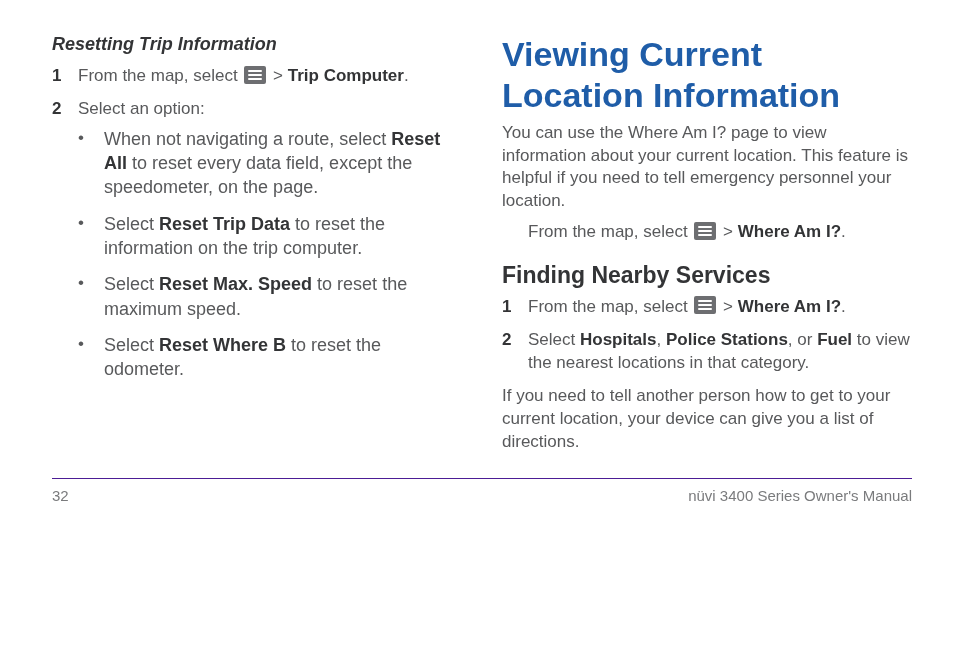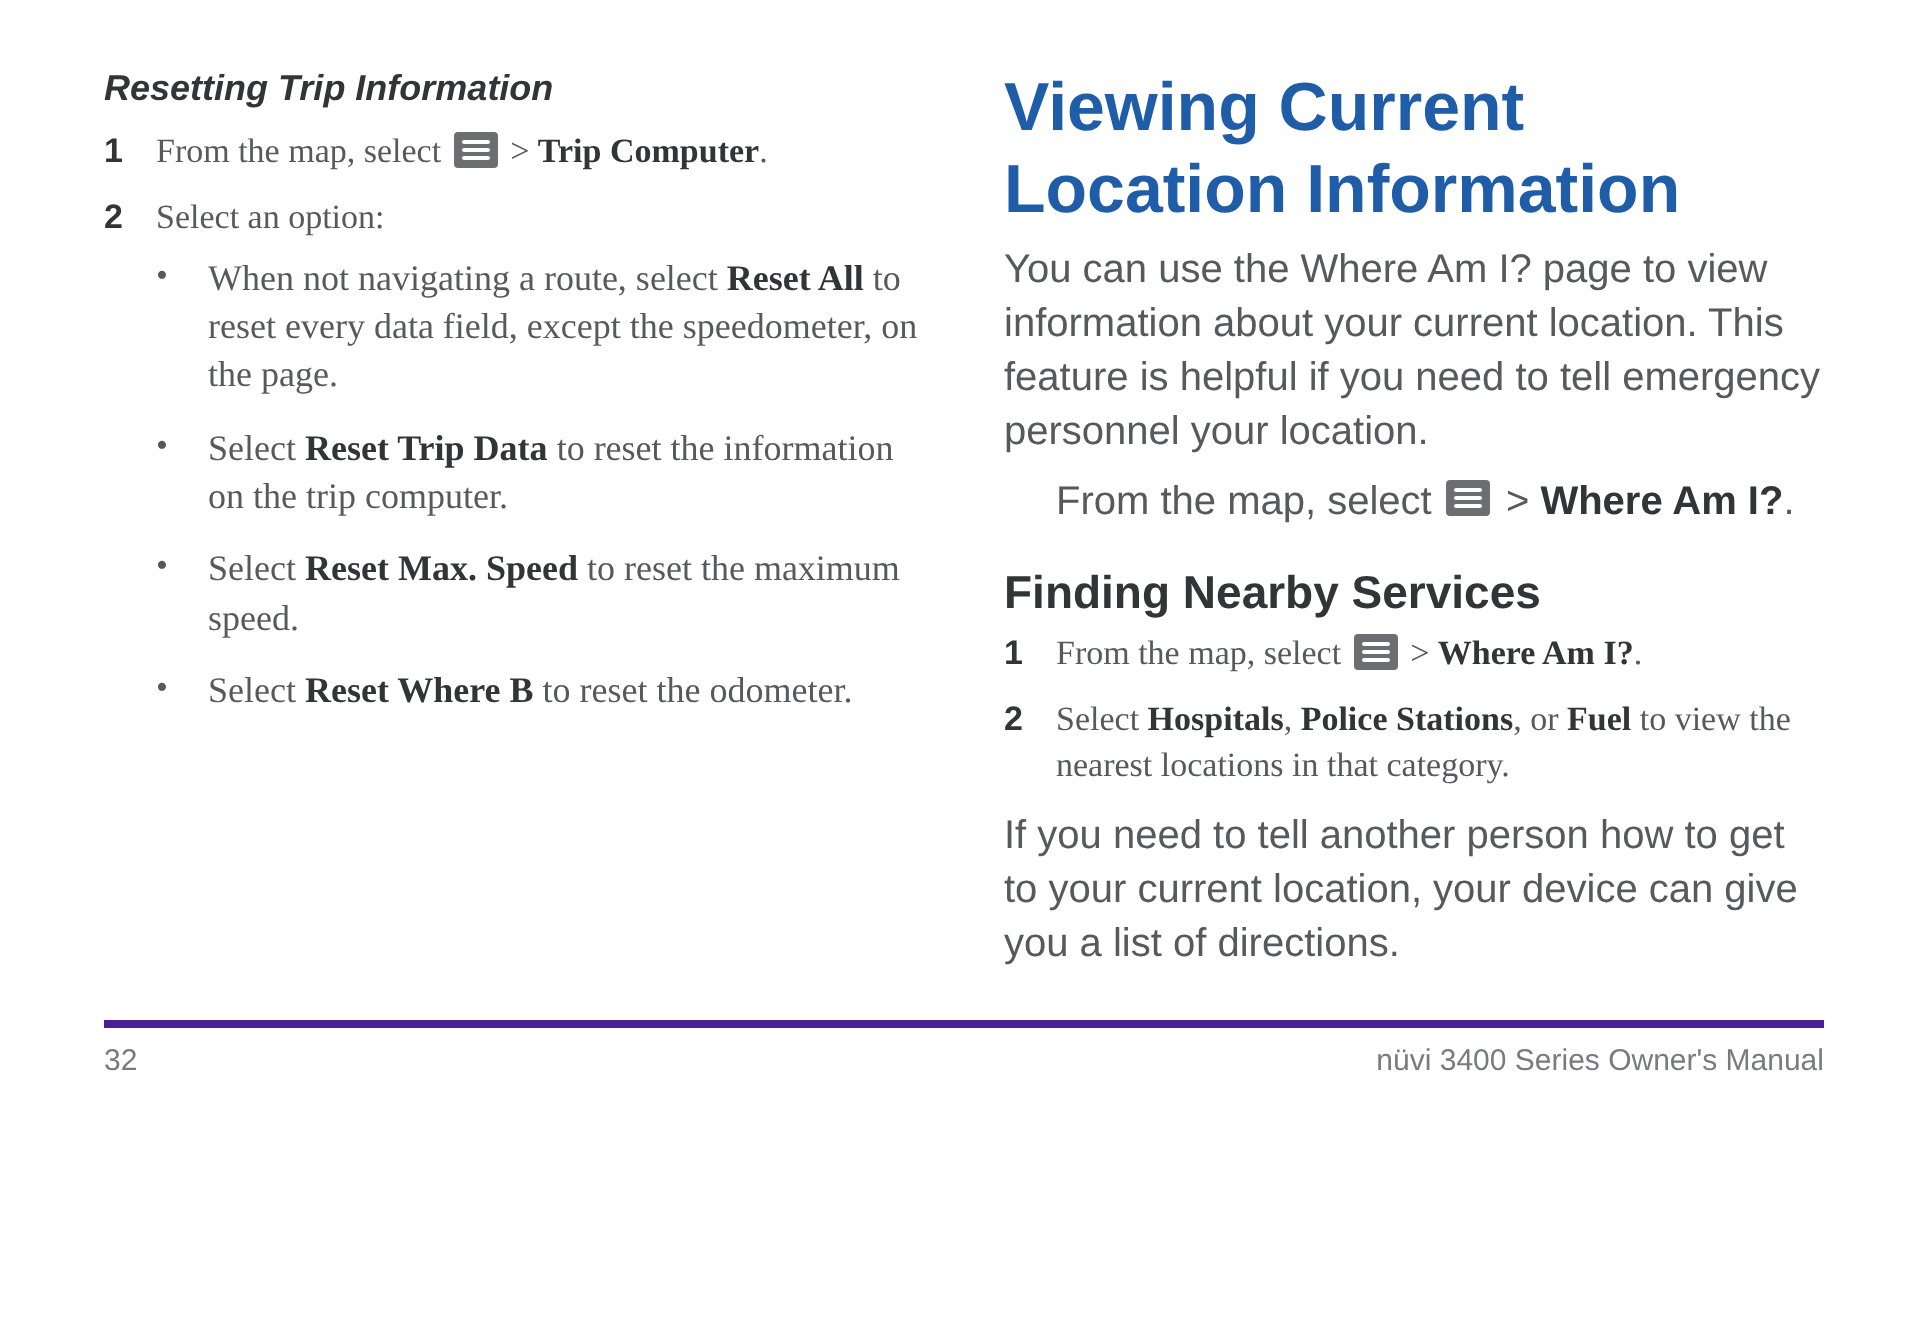--- a/index.html
+++ b/index.html
@@ -43,21 +43,21 @@
     line-height: 1.2;
   }
   h3.sub {
     font-size: 23px;
     font-weight: bold;
     color: #333436;
     margin: 18px 0 6px 0;
     line-height: 1.2;
   }
   .body {
-    font-size: 20px;
+    font-size: 17px;
     line-height: 1.35;
     margin: 0 0 8px 0;
   }
   .ol {
     padding: 0;
     margin: 0;
   }
   .ol-item {
     display: flex;
     margin: 0 0 10px 0;
@@ -67,21 +67,20 @@
     color: #333436;
     width: 26px;
     flex: none;
     font-size: 17px;
     line-height: 1.35;
   }
   .ol-body {
     font-size: 17px;
     line-height: 1.35;
     flex: 1;
-    font-family: Liberation Serif, serif;
   }
   .ul {
     margin: 6px 0 0 0;
     padding: 0;
   }
   .ul-item {
     display: flex;
     margin: 0 0 12px 0;
   }
   .ul-bullet {
@@ -116,21 +115,21 @@
   .menu-icon span {
     display: block;
     height: 2px;
     background: #fff;
     border-radius: 1px;
   }
   .footer {
     display: flex;
     justify-content: space-between;
     align-items: baseline;
-    border-top: 4px solid #4c1d95;
+    border-top: 1px solid #4c1d95;
     padding: 8px 0 18px 0;
     margin-top: 16px;
     font-size: 15px;
     color: #7a7b7d;
   }
   .indent {
     padding-left: 26px;
   }
 </style>
 </head>

